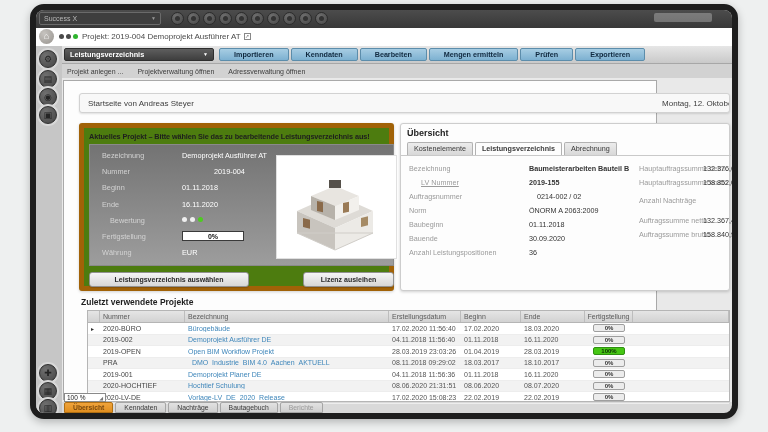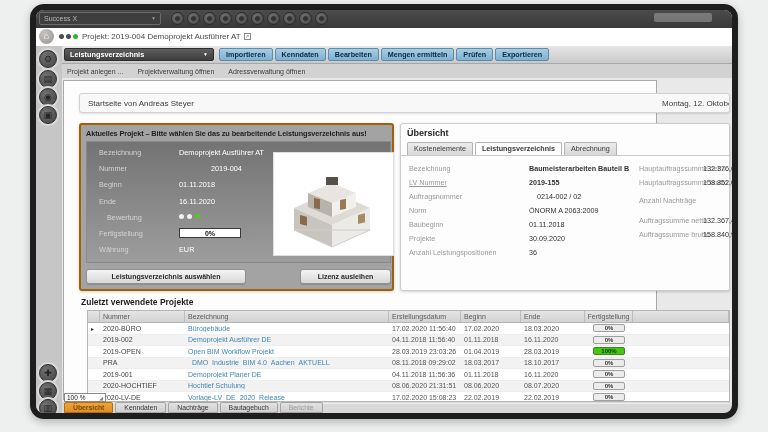--- a/index.html
+++ b/index.html
@@ -40,21 +40,21 @@
   
   .ribbon { position:absolute; left:26px; top:36px; width:670px; height:18px;
             background:linear-gradient(#e6e6e6,#c9c9c9); border-bottom:1px solid #a7a7a7; }
   .moddrop { position:absolute; left:2px; top:2px; width:150px; height:13px;
              background:linear-gradient(#5e5e5e,#3e3e3e); border:1px solid #2e2e2e; border-radius:2px;
              color:#fff; font-size:7.3px; font-weight:bold; line-height:11px; padding:0 5px;
              display:flex; justify-content:space-between; align-items:center; }
   .rbtns { position:absolute; left:157px; top:2px; display:flex; gap:2px; }
   .rbtn { height:13px; background:linear-gradient(#a7cde3,#7db1d1); border:1px solid #5c8dab;
           border-radius:2px; color:#10293f; font-size:7.2px; font-weight:bold; line-height:11px;
-          padding:0 6px; white-space:nowrap; }
+          padding:0 14px; white-space:nowrap; }
   .menurow { position:absolute; left:26px; top:54px; width:670px; height:14px; background:#d2d2d2;
              display:flex; align-items:center; gap:14px; padding-left:5px; }
   .mlink { font-size:7px; color:#3d3d3d; white-space:nowrap; }
 
   
   .sidebar { position:absolute; left:0; top:36px; width:26px; height:367px; background:#c6c6c6; }
   .scirc { position:absolute; left:3px; width:18px; height:18px; border-radius:50%;
            background:radial-gradient(circle at 35% 30%, #707070, #454545); border:1px solid #303030;
            box-shadow:0 0 0 2px #d8d8d8; color:#252525; font-size:9px; text-align:center; line-height:17px; }
 
@@ -62,22 +62,22 @@
   .content { position:absolute; left:26px; top:68px; width:670px; height:324px; background:#e9e9e9; }
   .whitecard { position:absolute; left:1px; top:2px; width:594px; height:320px; background:#fdfdfd; border:1px solid #a9a9a9; }
 
   .headerband { position:absolute; left:15px; top:12px; width:651px; height:20px; background:#f8f8f8;
                 border:1px solid #d2d2d2; border-radius:3px; box-shadow:0 1px 2px rgba(0,0,0,.12);
                 display:flex; align-items:center; justify-content:space-between; padding:0 8px; overflow:hidden; }
   .hb-title { font-size:8px; color:#3c3c3c; white-space:nowrap; }
   .hb-date { font-size:8px; color:#3c3c3c; white-space:nowrap; margin-right:-14px; }
 
   
-  .lpanel { position:absolute; left:15px; top:42px; width:315px; height:168px; background:#a3a3a3;
-            border:2px solid #a16207; border-radius:3px; box-shadow:0 1px 3px rgba(0,0,0,.18); }
+  .lpanel { position:absolute; left:15px; top:42px; width:315px; height:168px; background:#4d7c0f;
+            border:5px solid #a16207; border-radius:3px; box-shadow:0 1px 3px rgba(0,0,0,.18); }
   .lp-title { position:absolute; left:5px; top:4px; width:306px; font-size:7.3px; font-weight:bold;
               color:#1e1e1e; white-space:nowrap; letter-spacing:-0.1px; }
   .graybox { position:absolute; left:5px; top:16px; width:305px; height:122px;
              background:linear-gradient(#737373,#9d9d9d); border:1px solid #8a8a8a; }
   .gb-label { position:absolute; left:12px; font-size:7.3px; color:#d3d3d3; }
   .gb-value { position:absolute; left:92px; font-size:7.3px; color:#ffffff; }
   .gb-dots { position:absolute; left:92px; display:flex; gap:3px; }
   .gdot { width:5px; height:5px; border-radius:50%; }
   .gdot.gray { background:#efefef; } .gdot.green { background:#4ecb21; }
   .progress { position:absolute; left:92px; width:62px; height:10px; background:#ffffff;
@@ -253,29 +253,29 @@
             <div class="rp-title">Übersicht</div>
             <div class="rtabs" id="overview-tabs">
                 <div class="rtab">Kostenelemente</div>
                 <div class="rtab active">Leistungsverzeichnis</div>
                 <div class="rtab">Abrechnung</div>
               </div>
             <div class="rtabline"></div>
             <div id="overview-left">
                 <span class="ov-label" style="left: 8px; top: 40px;">Bezeichnung</span>
                 <span class="ov-value bold" style="left: 108px; top: 40px;">Baumeisterarbeiten Bauteil B</span>
-                <span class="ov-label" style="left: 8px; top: 54px; text-decoration: underline;">LV Nummer</span>
+                <span class="ov-label" style="left: 20px; top: 54px; text-decoration: underline;">LV Nummer</span>
                 <span class="ov-value bold" style="left: 108px; top: 54px;">2019-155</span>
                 <span class="ov-label" style="left: 8px; top: 68px;">Auftragsnummer</span>
                 <span class="ov-value" style="left: 116px; top: 68px; text-align: center;">0214-002 / 02</span>
                 <span class="ov-label" style="left: 8px; top: 82px;">Norm</span>
                 <span class="ov-value" style="left: 108px; top: 82px;">ÖNORM A 2063:2009</span>
                 <span class="ov-label" style="left: 8px; top: 96px;">Baubeginn</span>
                 <span class="ov-value" style="left: 108px; top: 96px;">01.11.2018</span>
-                <span class="ov-label" style="left: 8px; top: 110px;">Projekte</span>
+                <span class="ov-label" style="left: 8px; top: 110px;">Bauende</span>
                 <span class="ov-value" style="left: 108px; top: 110px;">30.09.2020</span>
                 <span class="ov-label" style="left: 8px; top: 124px;">Anzahl Leistungspositionen</span>
                 <span class="ov-value" style="left: 108px; top: 124px;">36</span>
               </div>
             <div id="overview-right">
                 <span class="ov-label" style="left: 238px; top: 40px;">Hauptauftragssumme netto</span>
                 <span class="ov-value" style="left: 282px; top: 40px;">132.376,69 EUR</span>
                 <span class="ov-label" style="left: 238px; top: 54px;">Hauptauftragssumme brutto</span>
                 <span class="ov-value" style="left: 282px; top: 54px;">158.852,03 EUR</span>
                 <span class="ov-label" style="left: 238px; top: 72px;">Anzahl Nachträge</span>

